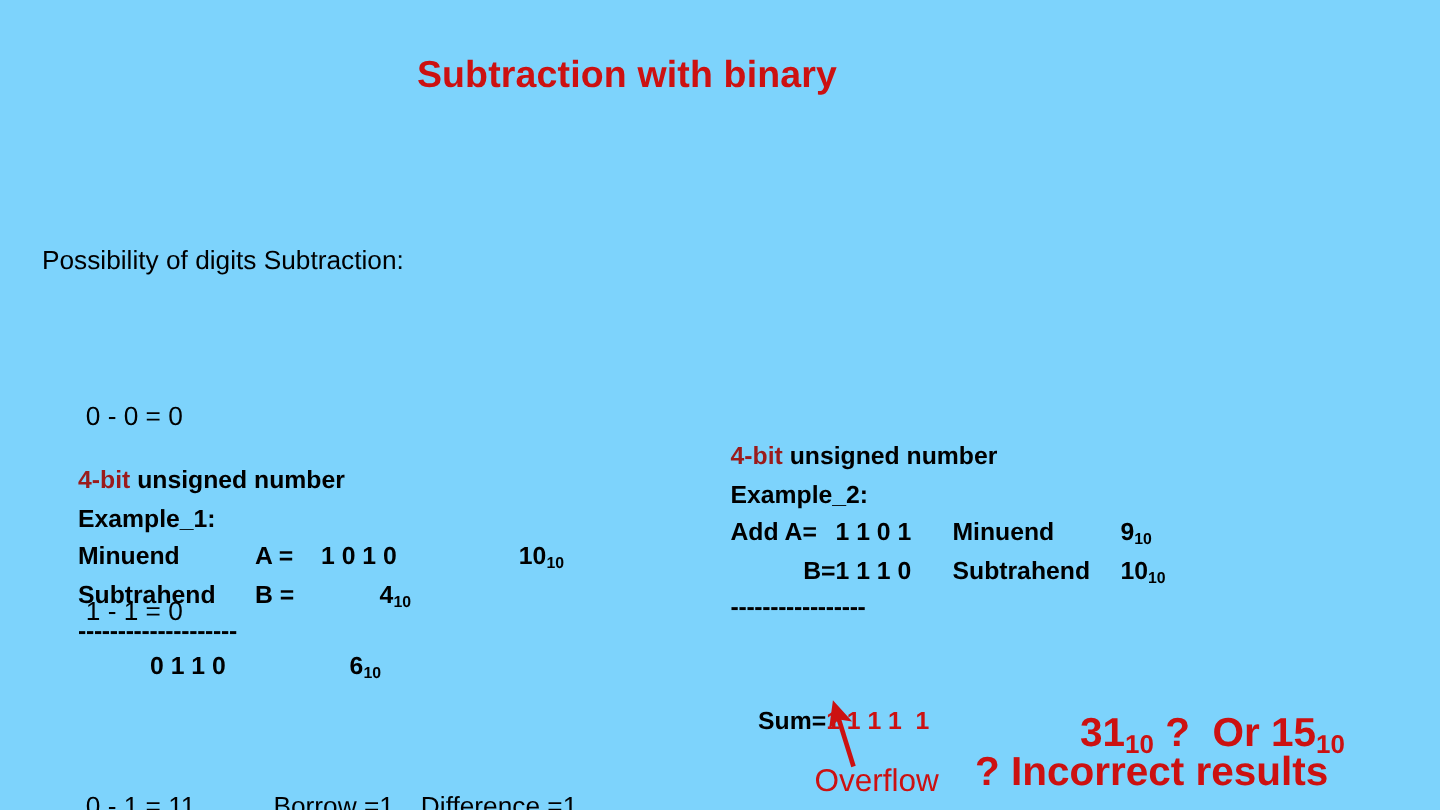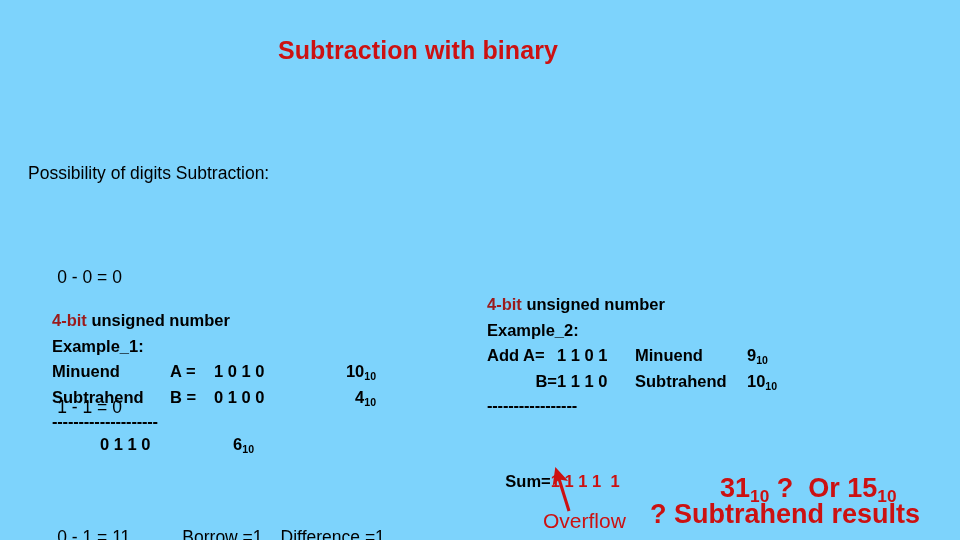--- a/index.html
+++ b/index.html
@@ -204,21 +204,21 @@
     <div>
       <span class="hdr4bit">4-bit</span><span class="hdr-rest"> unsigned number</span>
     </div>
     <div class="ex-label">Example_1:</div>
 
     <div class="row">
       <span class="c-name">Minuend</span><span class="c-var">A =</span><span class="c-bits">1 0 1 0</span><span class="c-dec"><span>10</span><sub>10</sub></span>
     </div>
 
     <div class="row">
-      <span class="c-name">Subtrahend</span><span class="c-var">B =</span><span class="c-bits">0 1 0 0</span><span class="c-dec"><span>4</span><sub>10</sub></span>
+      <span class="c-name">Subtrahend</span><span class="c-var">B =</span><span class="c-dec"><span>4</span><sub>10</sub></span>
     </div>
 
     <div class="sep-dashes">--------------------</div>
 
     <div class="row diffrow">
       <span class="c-bits">0 1 1 0</span><span class="c-dec"><span>6</span><sub>10</sub></span>
     </div>
   </div>
 
   <div class="example" id="example-2">
@@ -250,15 +250,15 @@
     <defs>
       <marker id="ahead" markerWidth="6" markerHeight="6" refX="3.2" refY="3" orient="auto">
         <path d="M0,0.4 L5.6,3 L0,5.6 L1.3,3 Z" fill="#CC1111"></path>
       </marker>
     </defs>
     <line x1="29" y1="45" x2="17.5" y2="8" stroke="#CC1111" stroke-width="3.1" stroke-linecap="butt" marker-end="url(#ahead)"></line>
   </svg>
 
   <div class="overflow-label">Overflow</div>
 
-  <div class="incorrect-line">? Subtrahend results</div>
+  <div class="incorrect-line">? Incorrect results</div>
 
 </div>
 
 </body></html>

